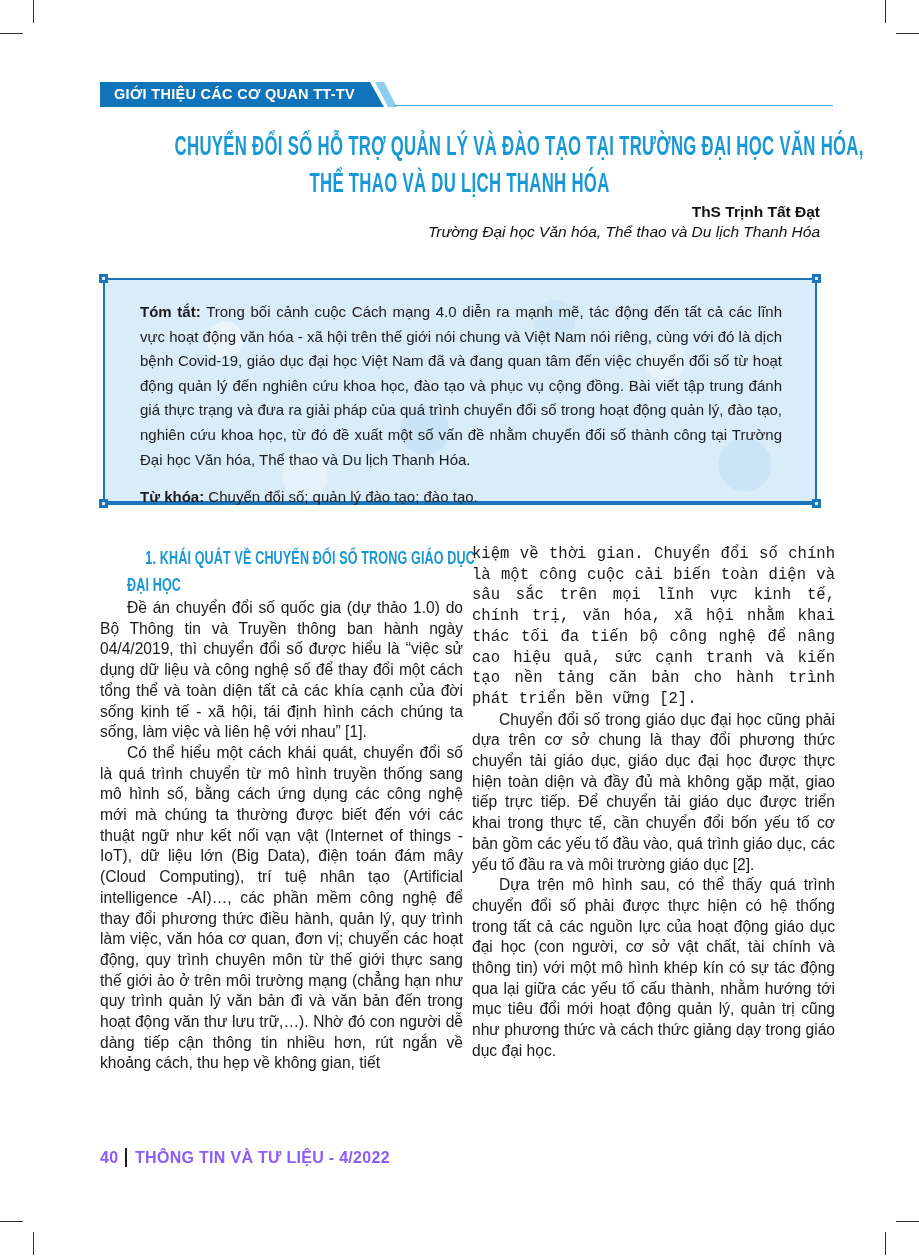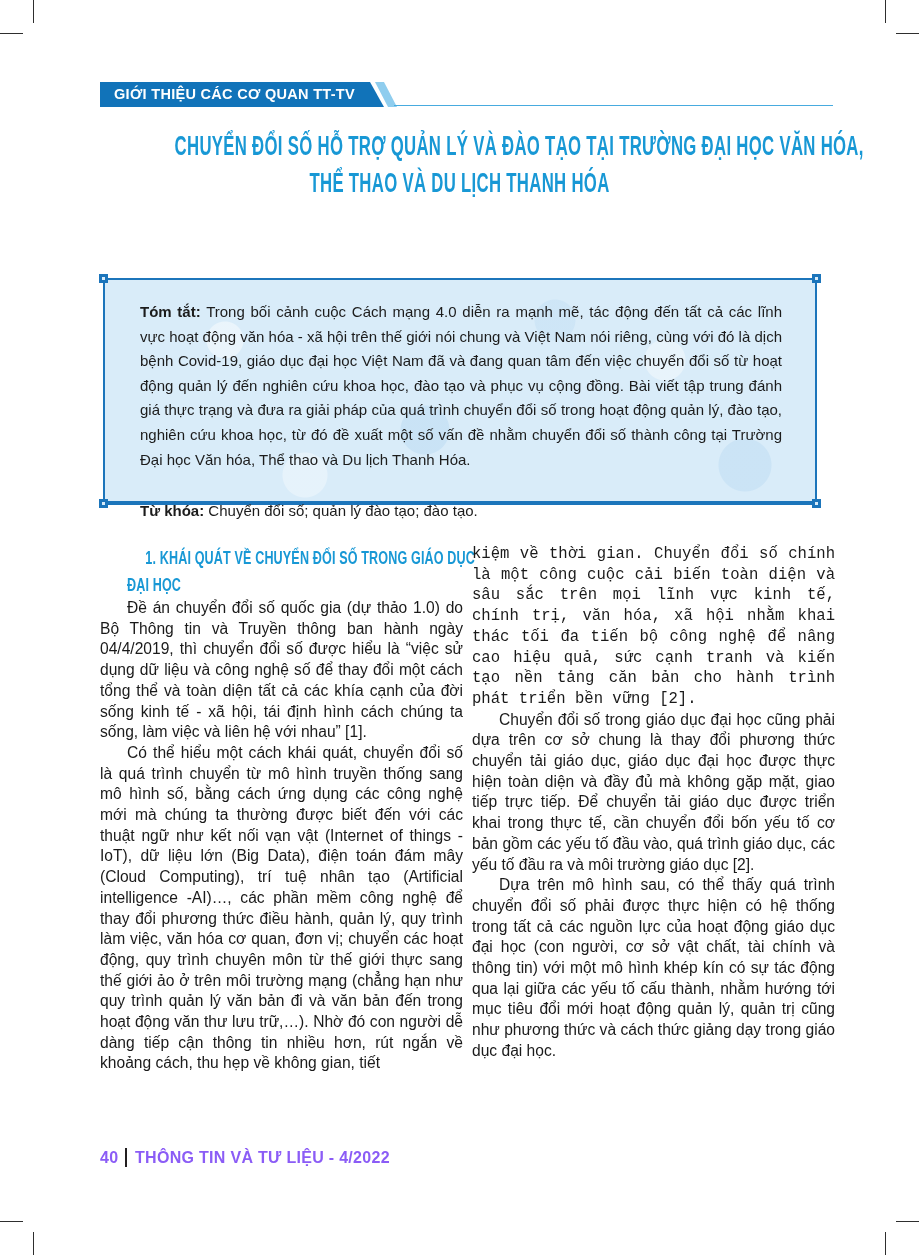--- a/index.html
+++ b/index.html
@@ -55,21 +55,21 @@
       radial-gradient(circle at 320px 150px, rgba(186,218,242,.50) 24px, transparent 25px),
       radial-gradient(circle at 560px 80px,  rgba(255,255,255,.40) 20px, transparent 21px),
       radial-gradient(circle at 640px 185px, rgba(186,218,242,.45) 26px, transparent 27px),
       radial-gradient(circle at 200px 195px, rgba(255,255,255,.35) 22px, transparent 23px),
       radial-gradient(circle at 450px 40px,  rgba(186,218,242,.35) 20px, transparent 21px);
     border:2.5px solid var(--abstract-border); border-bottom-width:4px;
     padding:20px 33px 0 35px;
     font-size:15px; line-height:24.6px; text-align:justify; color:#1c1c1c;
   }
   .abstract-box p { margin:0; }
-  .abstract-box .keywords { margin-top:27px; }
+  .abstract-box .keywords { margin-top:13px; }
   .bold-label { font-weight:bold; }
   .corner { position:absolute; width:9px; height:9px; background:var(--abstract-border); }
   .corner::after { content:""; position:absolute; width:3px; height:3px; background:var(--abstract-bg); left:3px; top:3px; }
   .corner.tl { left:-6px; top:-6px; }
   .corner.tr { right:-6px; top:-6px; }
   .corner.bl { left:-6px; bottom:-7px; }
   .corner.br { right:-6px; bottom:-7px; }
 
   
   .col {
@@ -115,20 +115,24 @@
     <span>GIỚI THIỆU CÁC CƠ QUAN TT-TV</span>
   </div>
   <div class="banner-stripe"></div>
   <div class="banner-rule"></div>
 
   <div class="article-title">
     <div class="tline">CHUYỂN ĐỔI SỐ HỖ TRỢ QUẢN LÝ VÀ ĐÀO TẠO TẠI TRƯỜNG ĐẠI HỌC VĂN HÓA,</div>
     <div class="tline">THỂ THAO VÀ DU LỊCH THANH HÓA</div>
   </div>
 
+  <div class="author-block">
+    <div class="author-name">ThS Trịnh Tất Đạt</div>
+    <div class="author-affiliation">Trường Đại học Văn hóa, Thể thao và Du lịch Thanh Hóa</div>
+  </div>
 
   <div class="abstract-box">
     <div class="corner tl"></div>
     <div class="corner tr"></div>
     <div class="corner bl"></div>
     <div class="corner br"></div>
     <p><span class="bold-label">Tóm tắt:</span><span> Trong bối cảnh cuộc Cách mạng 4.0 diễn ra mạnh mẽ, tác động đến tất cả các lĩnh vực hoạt động văn hóa - xã hội trên thế giới nói chung và Việt Nam nói riêng, cùng với đó là dịch bệnh Covid-19, giáo dục đại học Việt Nam đã và đang quan tâm đến việc chuyển đổi số từ hoạt động quản lý đến nghiên cứu khoa học, đào tạo và phục vụ cộng đồng. Bài viết tập trung đánh giá thực trạng và đưa ra giải pháp của quá trình chuyển đổi số trong hoạt động quản lý, đào tạo, nghiên cứu khoa học, từ đó đề xuất một số vấn đề nhằm chuyển đổi số thành công tại Trường Đại học Văn hóa, Thể thao và Du lịch Thanh Hóa.</span></p>
     <p class="keywords"><span class="bold-label">Từ khóa:</span><span> Chuyển đổi số; quản lý đào tạo; đào tạo.</span></p>
   </div>
 

